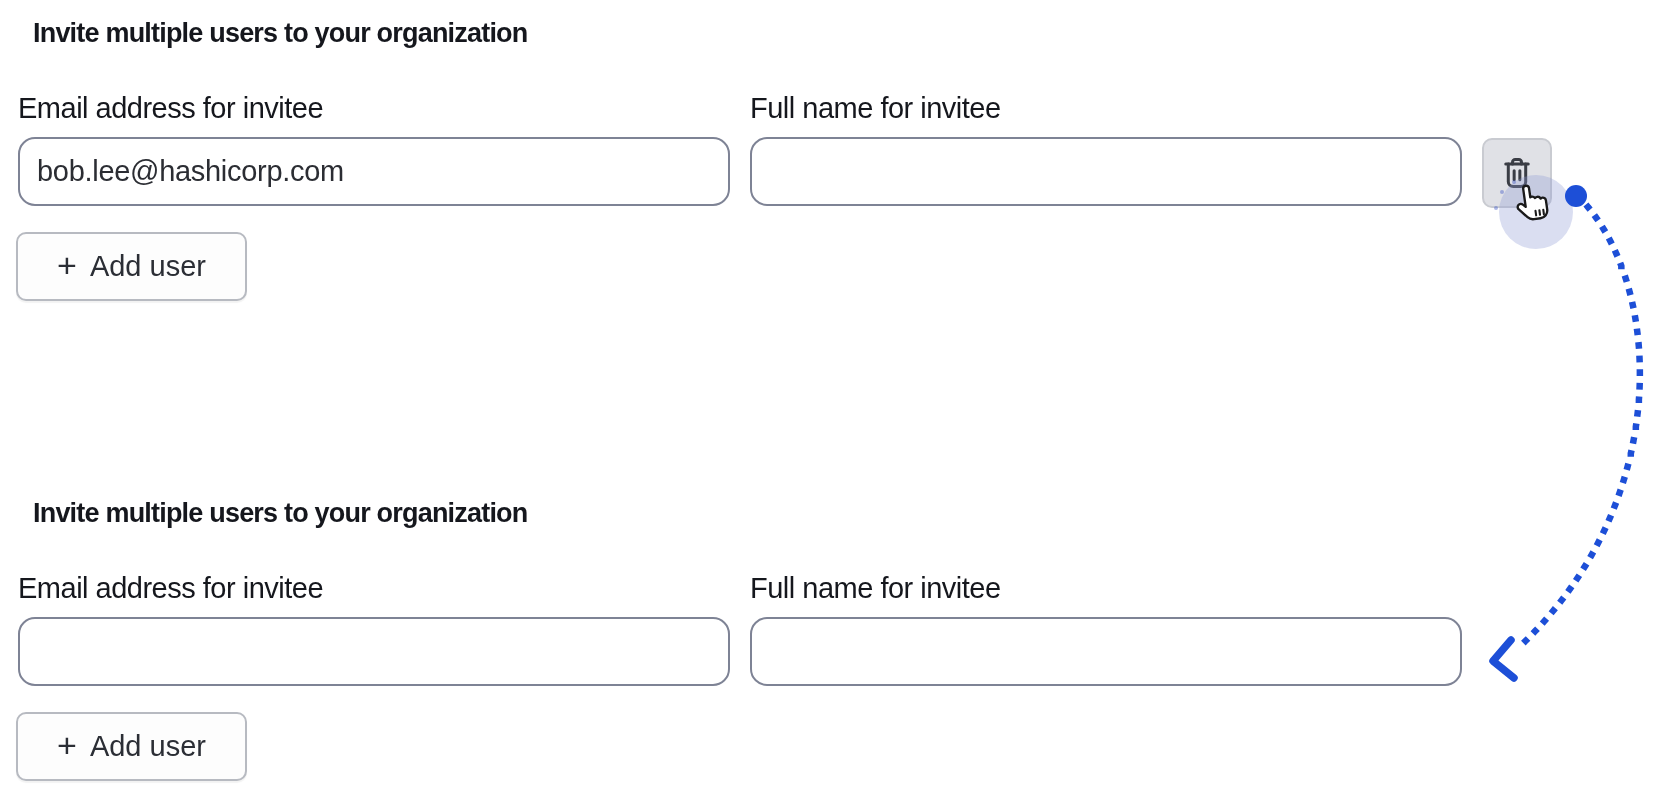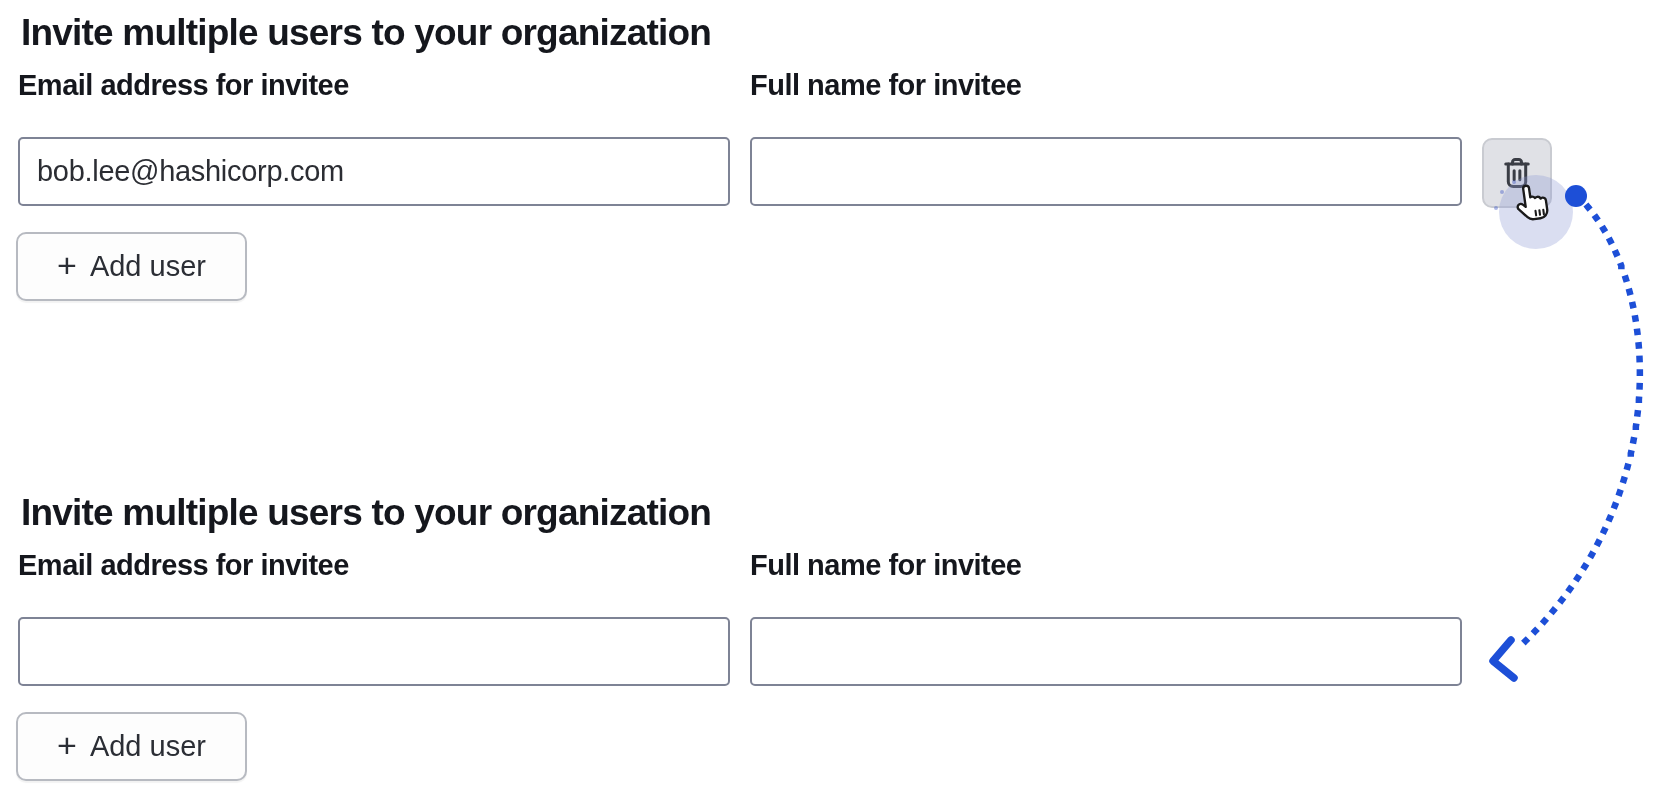--- a/index.html
+++ b/index.html
@@ -3,29 +3,29 @@
 <meta charset="utf-8">
 <style>
   html,body{margin:0;padding:0;background:#ffffff;}
   body{font-family:"Liberation Sans",sans-serif;}
   .page{position:relative;width:1672px;height:800px;background:#ffffff;overflow:hidden;}
 
   .section{position:absolute;left:0;width:1672px;height:320px;}
   #section-1{top:0;}
   #section-2{top:480px;}
 
-  .heading{position:absolute;left:21px;top:14px;font-size:37px;font-weight:700;
+  .heading{position:absolute;left:33px;top:14px;font-size:27px;font-weight:700;
            letter-spacing:-0.8px;color:#15171d;line-height:38px;white-space:nowrap;}
-  .field-label{position:absolute;top:68px;font-size:29px;font-weight:700;
+  .field-label{position:absolute;top:91px;font-size:29px;font-weight:400;
            letter-spacing:-0.5px;color:#15171d;line-height:34px;white-space:nowrap;}
   .label-email{left:18px;}
   .label-name{left:750px;text-align:center;}
 
   .text-input{position:absolute;top:137px;width:712px;height:69px;box-sizing:border-box;
-           border:2px solid #7e8395;border-radius:5px;background:#fff;
+           border:2px solid #7e8395;border-radius:17px;background:#fff;
            font-family:"Liberation Sans",sans-serif;font-size:29px;letter-spacing:-0.3px;
            color:#2b2d33;padding:0 17px;outline:none;}
   .input-email{left:18px;}
   .input-name{left:750px;}
 
   .icon-btn{position:absolute;left:1482px;top:138px;width:70px;height:70px;box-sizing:border-box;
            border:2px solid #c9cbd1;border-radius:10px;background:#e0e1e6;
            display:flex;align-items:center;justify-content:center;padding:0;cursor:pointer;}
 
   .add-btn{position:absolute;left:16px;top:232px;width:231px;height:69px;box-sizing:border-box;

